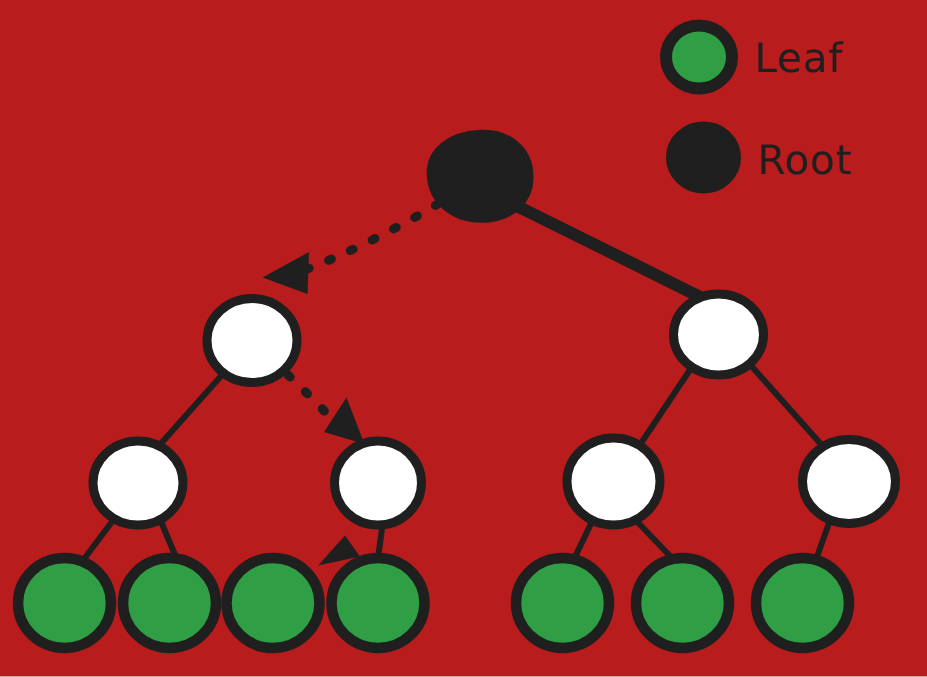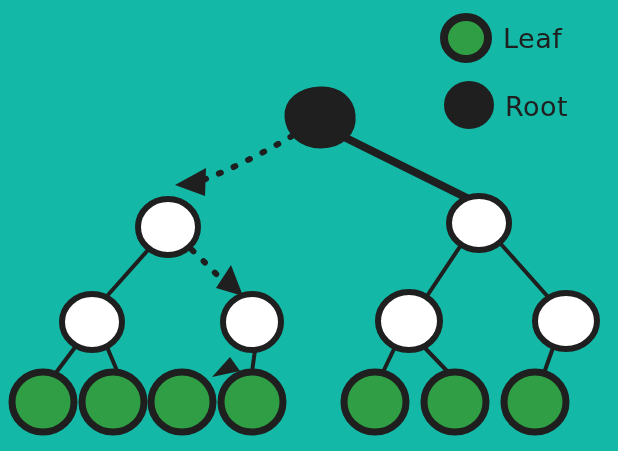--- a/index.html
+++ b/index.html
@@ -8,21 +8,21 @@
     padding: 0;
     background: #ffffff;
   }
   body {
     font-family: "DejaVu Sans", sans-serif;
   }
   #canvas-wrap {
     position: relative;
     width: 618px;
     height: 451px;
-    background: #14b8a6;
+    background: #b91c1c;
     overflow: hidden;
   }
   #tree-svg {
     position: absolute;
     top: 0;
     left: 0;
     width: 618px;
     height: 451px;
     display: block;
   }

